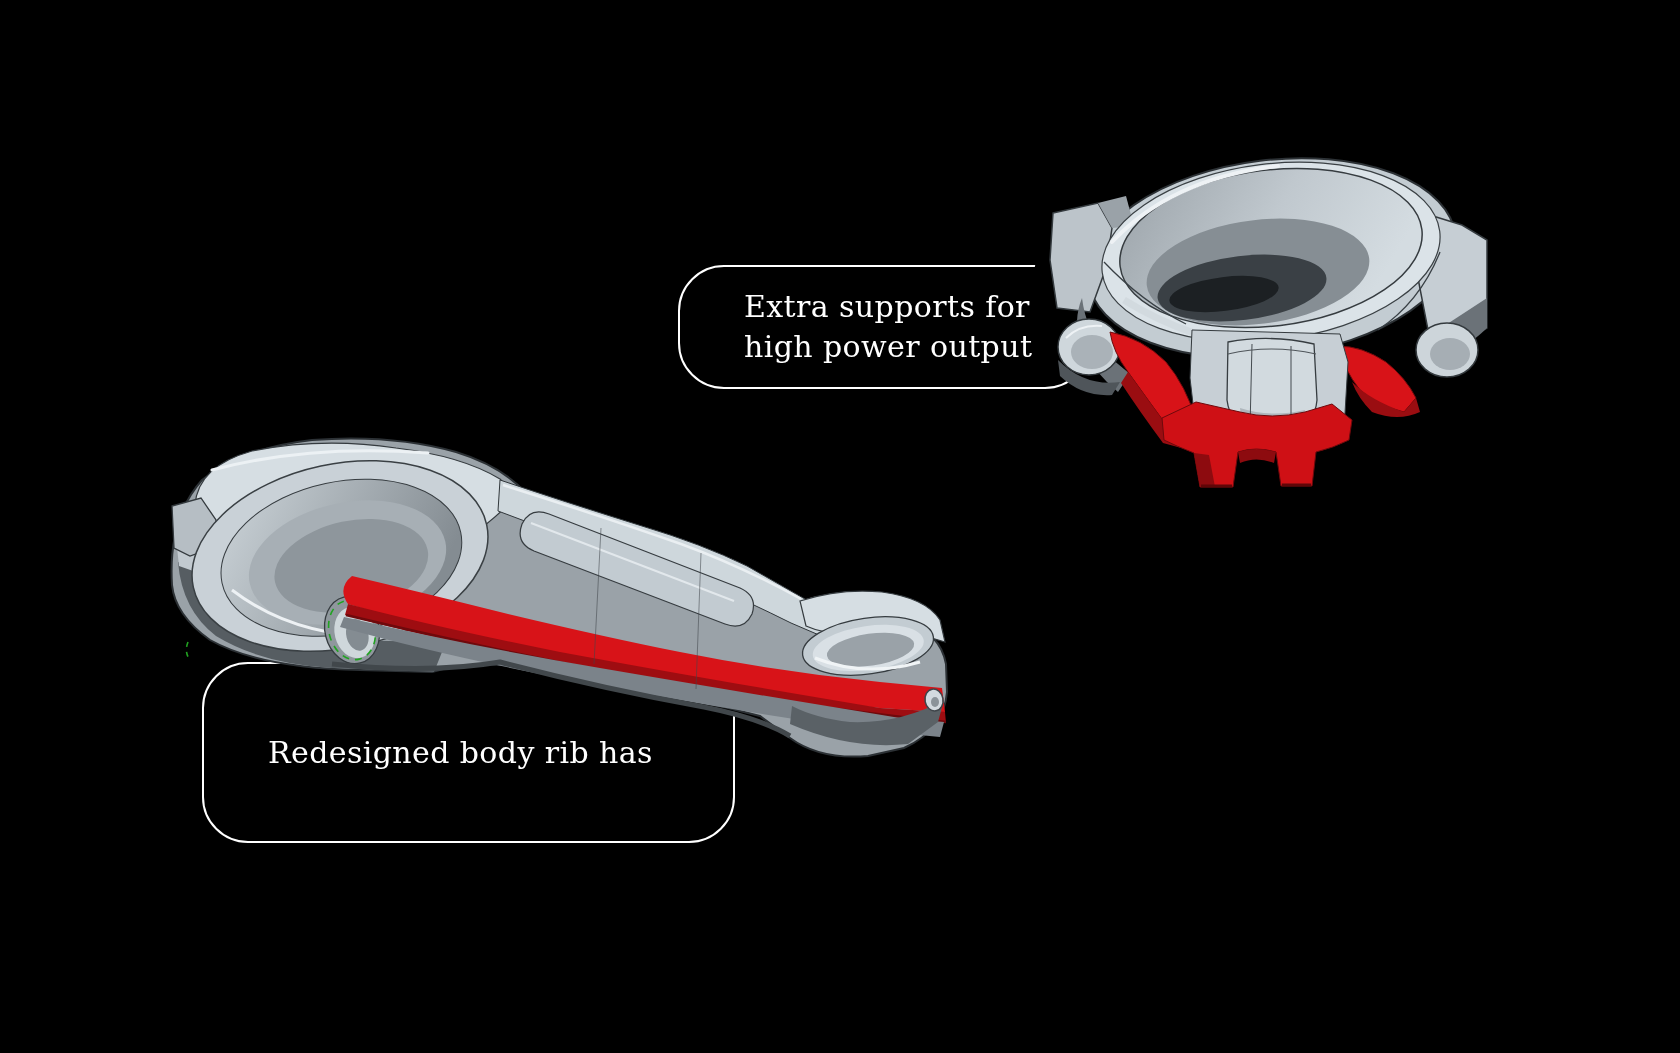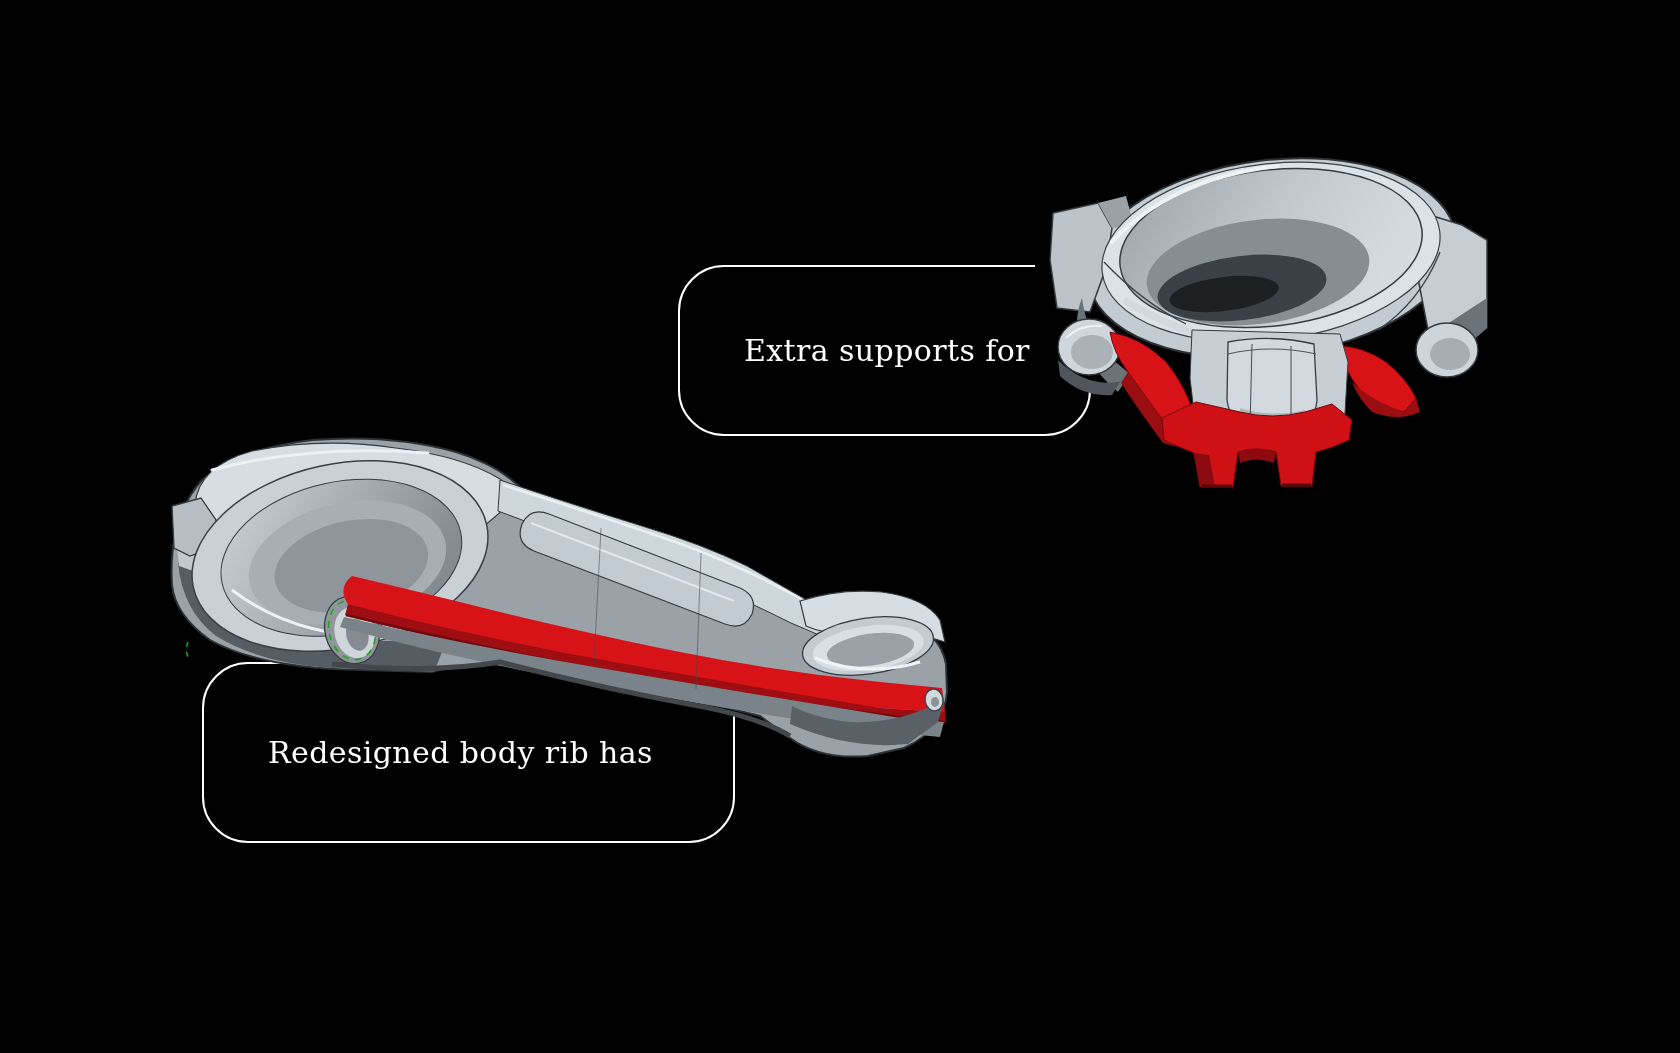--- a/index.html
+++ b/index.html
@@ -16,37 +16,38 @@
     flex-direction:column;
     justify-content:center;
     padding-left:64px;
     padding-right:10px;
     color:#fff;
     font-size:30px;
     line-height:40px;
     letter-spacing:0.4px;
     white-space:nowrap;
   }
-  #callout-extra-supports{left:678px;top:265px;width:413px;height:171px;z-index:1;}
+  #callout-extra-supports{left:678px;top:265px;width:413px;height:124px;z-index:1;}
   #cap-svg{left:940px;top:80px;z-index:2;}
   #callout-body-rib{left:202px;top:662px;width:533px;height:181px;z-index:3;}
   #rod-svg{left:120px;top:390px;z-index:4;}
   #base-blobs{z-index:0;}
   svg{display:block;}
 </style>
 </head>
 <body>
 
 <svg id="base-blobs" class="layer" width="1680" height="1053" viewBox="0 0 1053 0" style="position:absolute">
   <rect x="648" y="238" width="474" height="230" rx="58" fill="#000"></rect>
   <rect x="172" y="636" width="563" height="236" rx="58" fill="#000"></rect>
 </svg>
 
 <div class="callout" id="callout-extra-supports">
   <span>Extra supports for</span>
+  <span>high power output</span>
 </div>
 
 <svg id="cap-svg" class="layer" width="600" height="470" viewBox="940 80 600 470">
   <defs>
     <linearGradient id="capBoreWall" x1="0" y1="0" x2="1" y2="0.4">
       <stop offset="0" stop-color="#9aa2a8"></stop>
       <stop offset="0.55" stop-color="#c0c8ce"></stop>
       <stop offset="1" stop-color="#d4dce1"></stop>
     </linearGradient>
   </defs>

